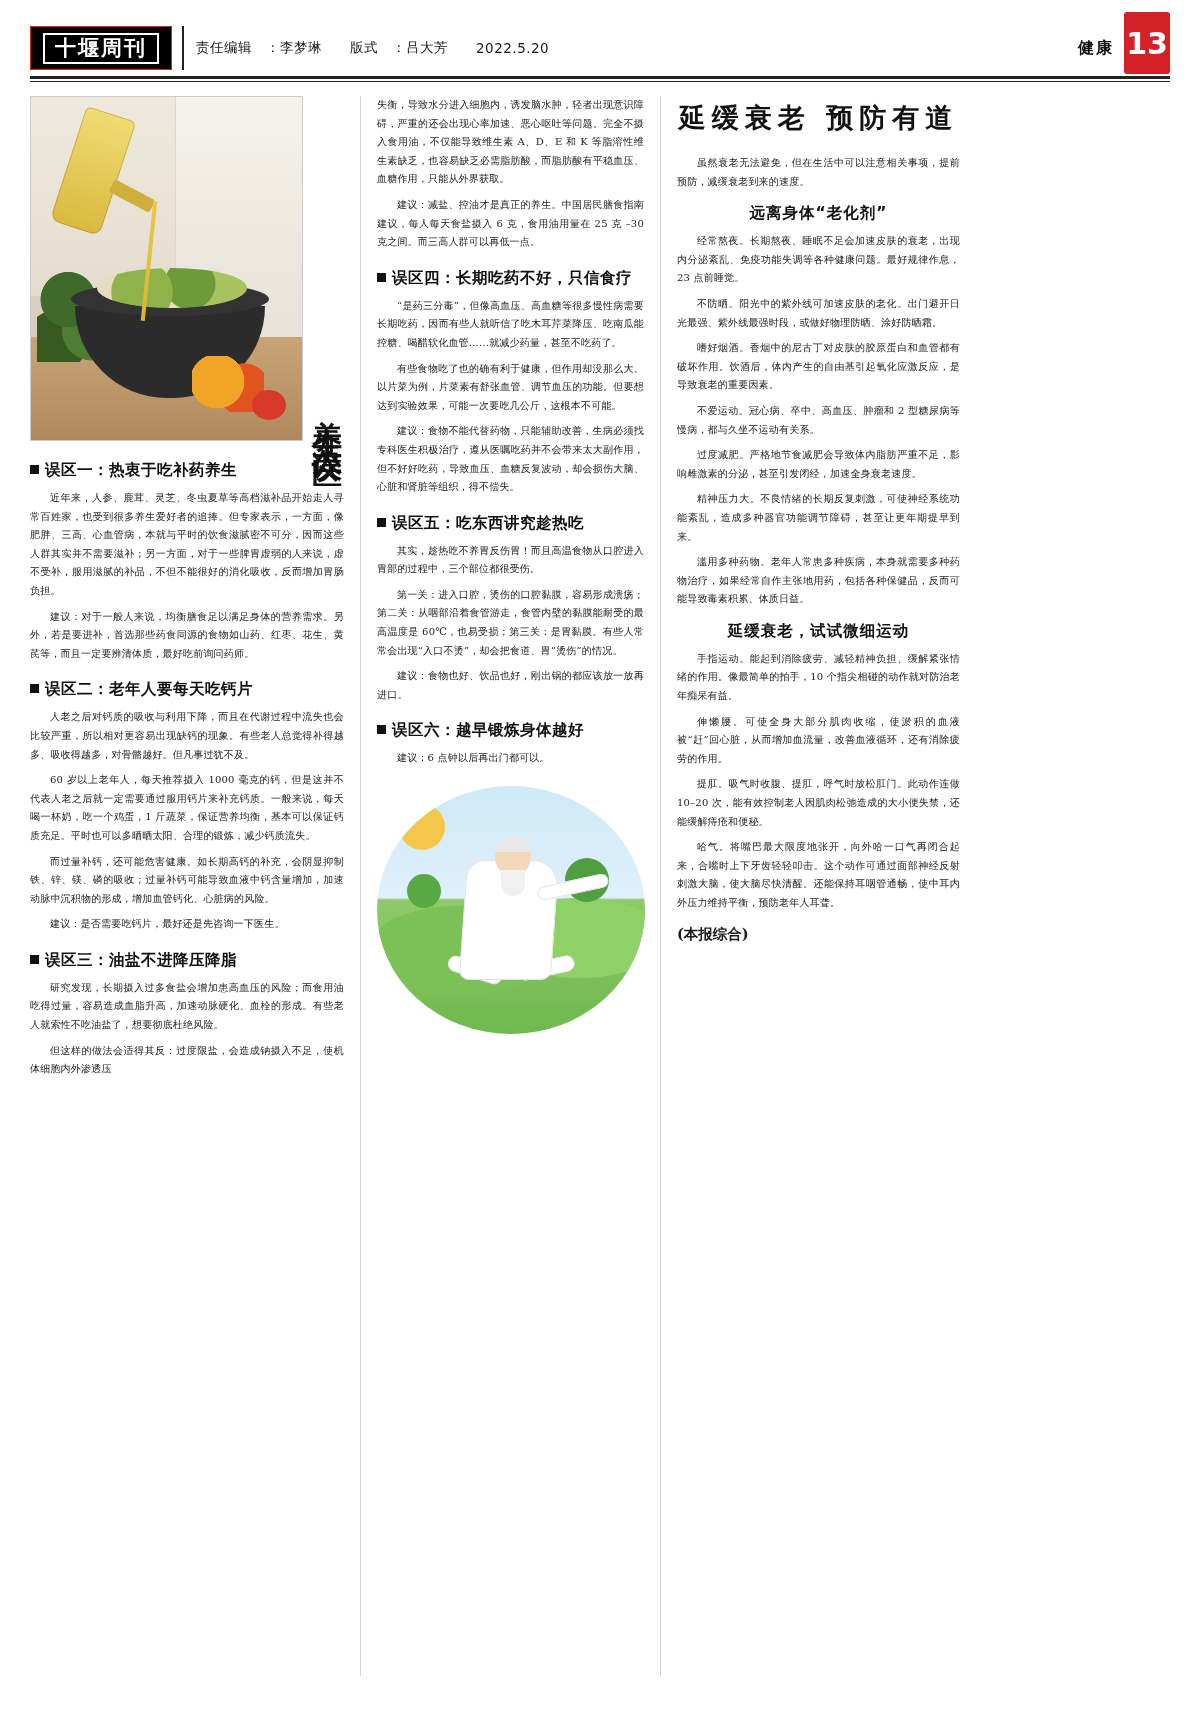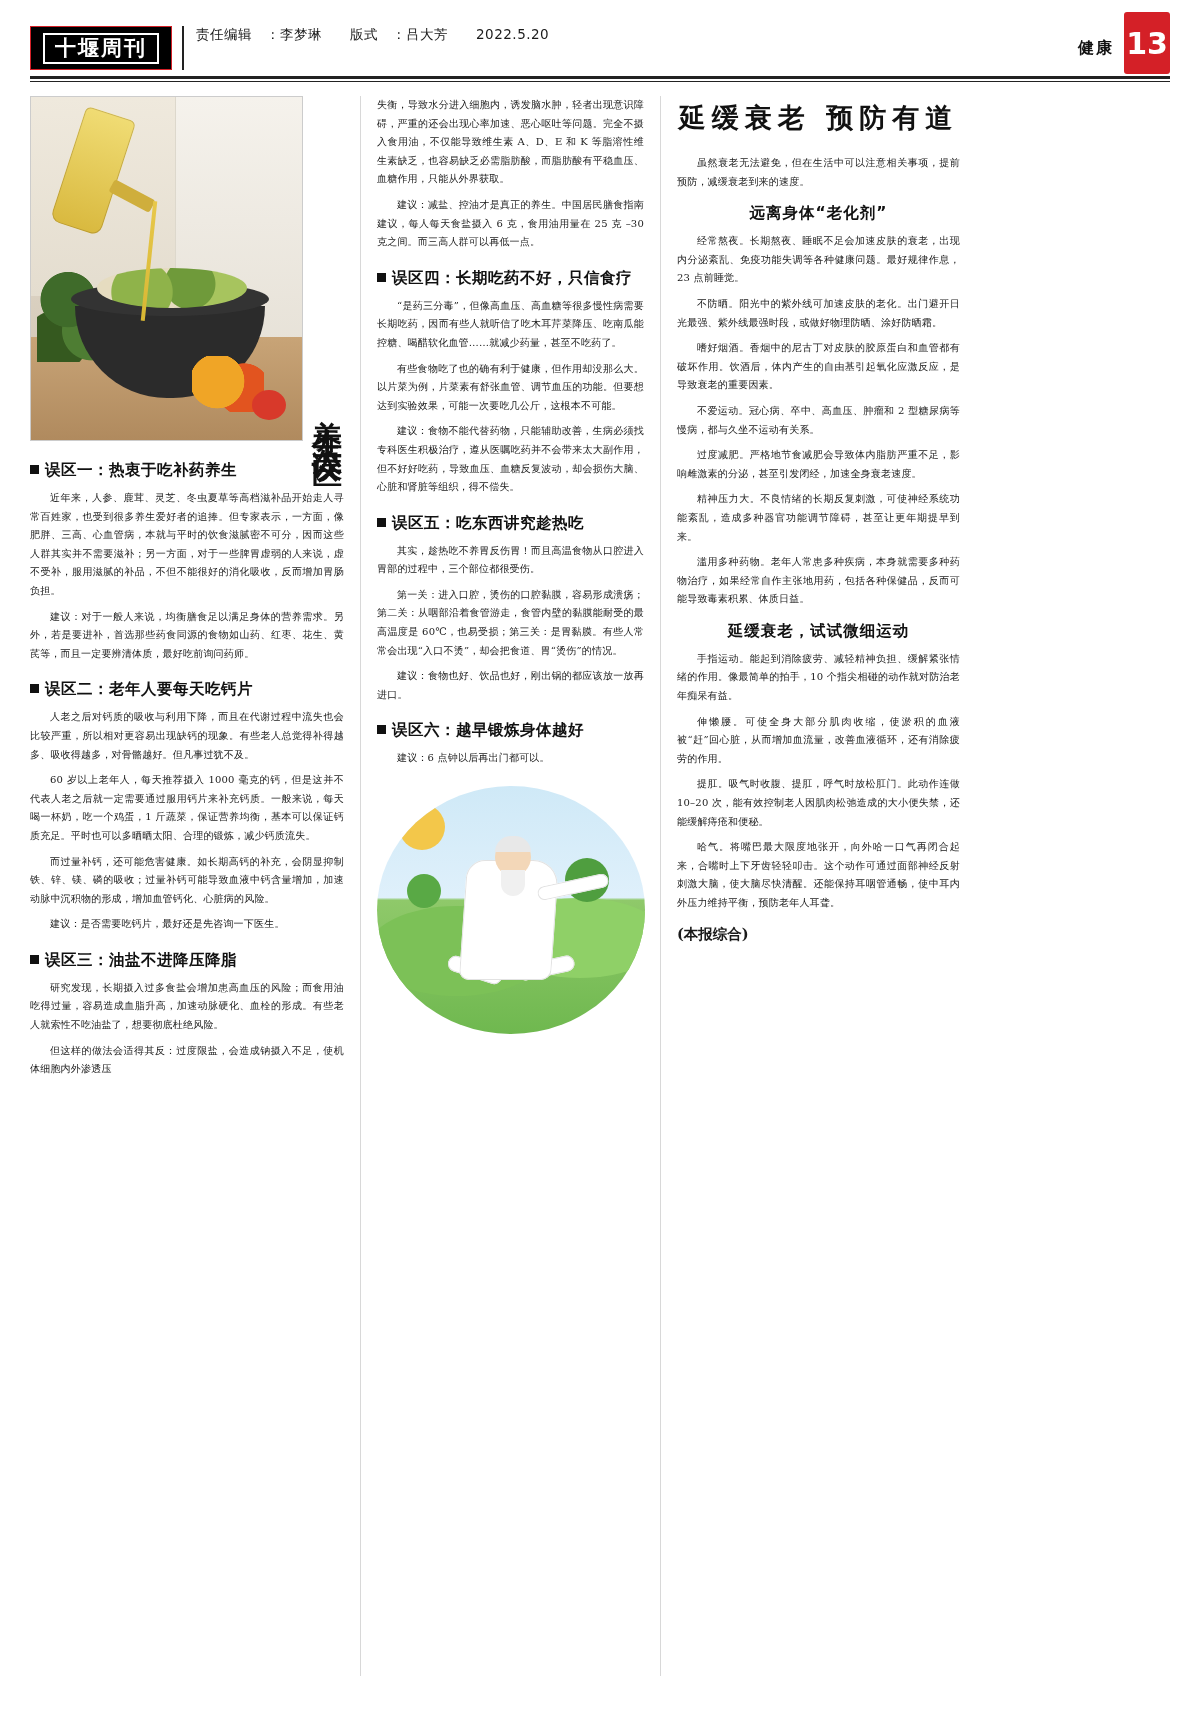--- a/index.html
+++ b/index.html
@@ -16,21 +16,21 @@
   
   .masthead { display:flex; align-items:stretch; height:44px; position:relative; }
   .logo-box {
     background:#000000; color:#ffffff; font-weight:bold;
     font-size:22px; letter-spacing:2px; padding:6px 12px 6px 12px;
     display:flex; align-items:center; border:1px solid #d42027;
   }
   .logo-inner { border:2px solid #ffffff; padding:3px 10px; font-size:21px; line-height:1; }
   .masthead-meta {
     border-left:2px solid #222; margin-left:10px; padding-left:12px;
-    display:flex; align-items:flex-start; font-size:13.5px; color:#1a1a1a; letter-spacing:0.5px;
+    display:flex; align-items:center; font-size:13.5px; color:#1a1a1a; letter-spacing:0.5px;
   }
   .masthead-meta span { margin-right:14px; }
   .masthead-right { margin-left:auto; display:flex; align-items:center; }
   .section-name { font-size:16px; font-weight:bold; color:#111; margin-right:10px; letter-spacing:2px; }
   .page-num {
     background:#d42027; color:#fff; font-size:30px; font-weight:bold;
     width:46px; height:62px; display:flex; align-items:center; justify-content:center;
     border-radius:3px; margin-top:-10px;
   }
   .rule-thick { border-top:3px solid #222; margin-top:6px; }

